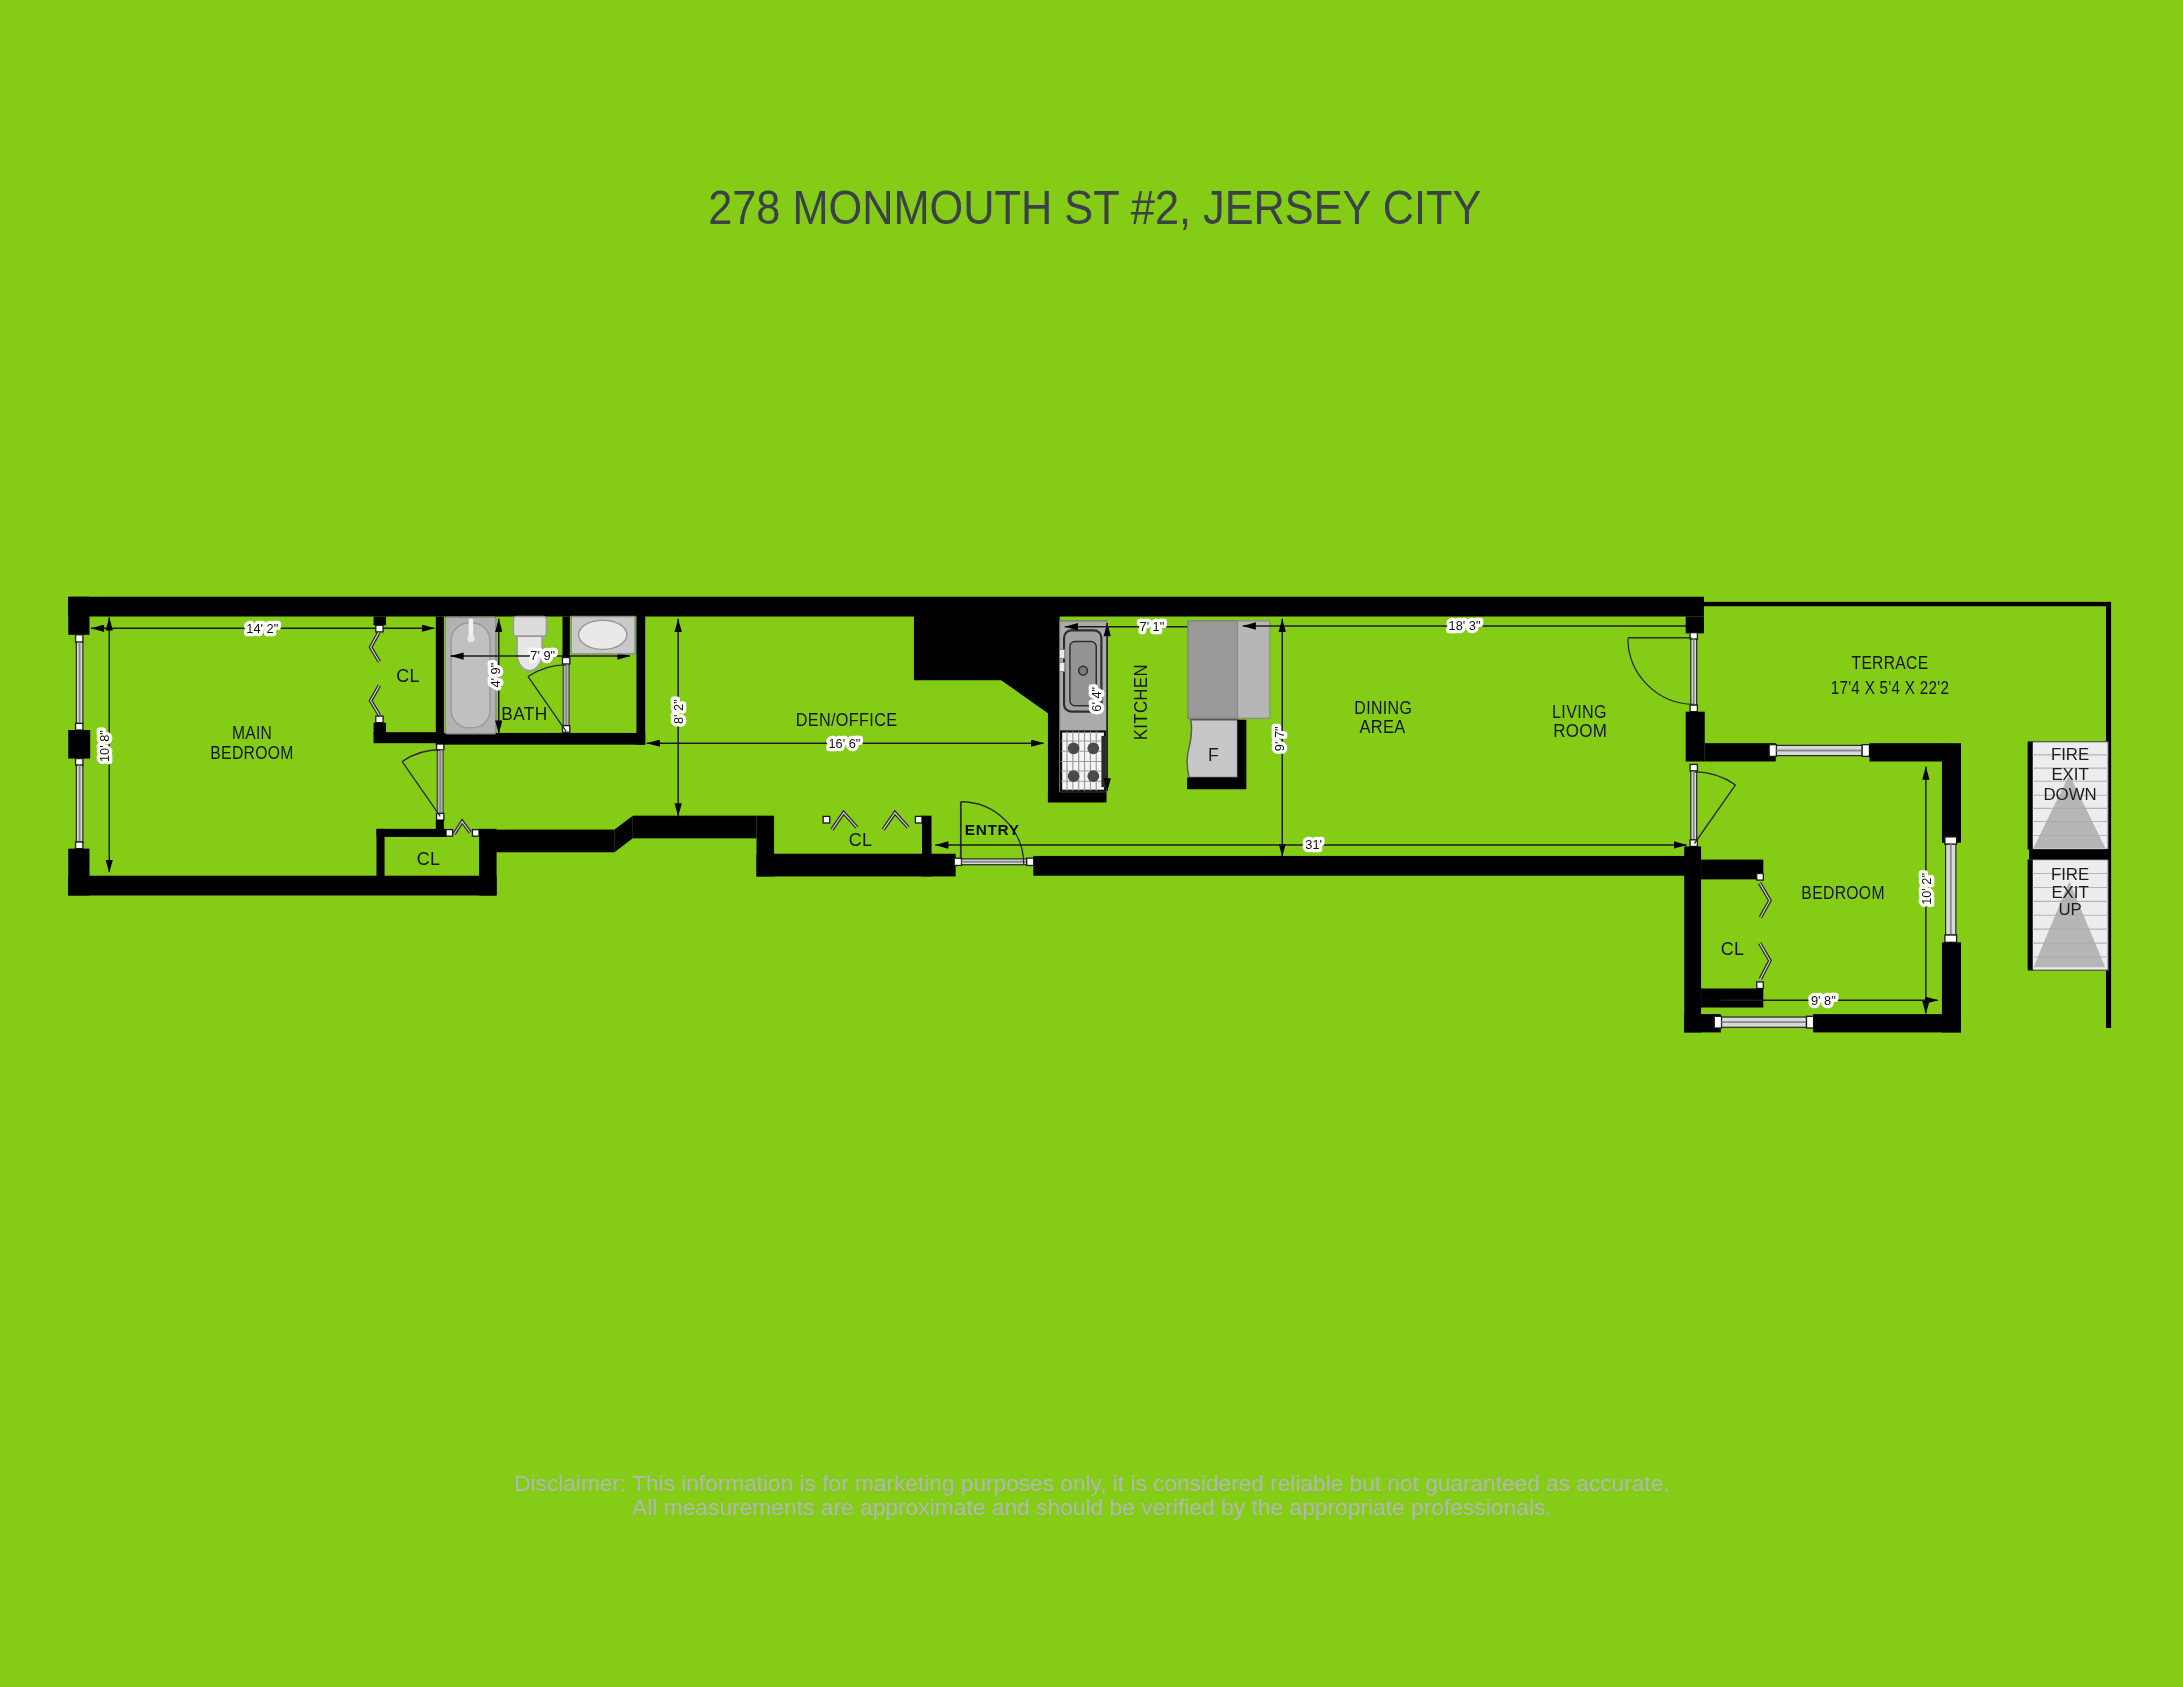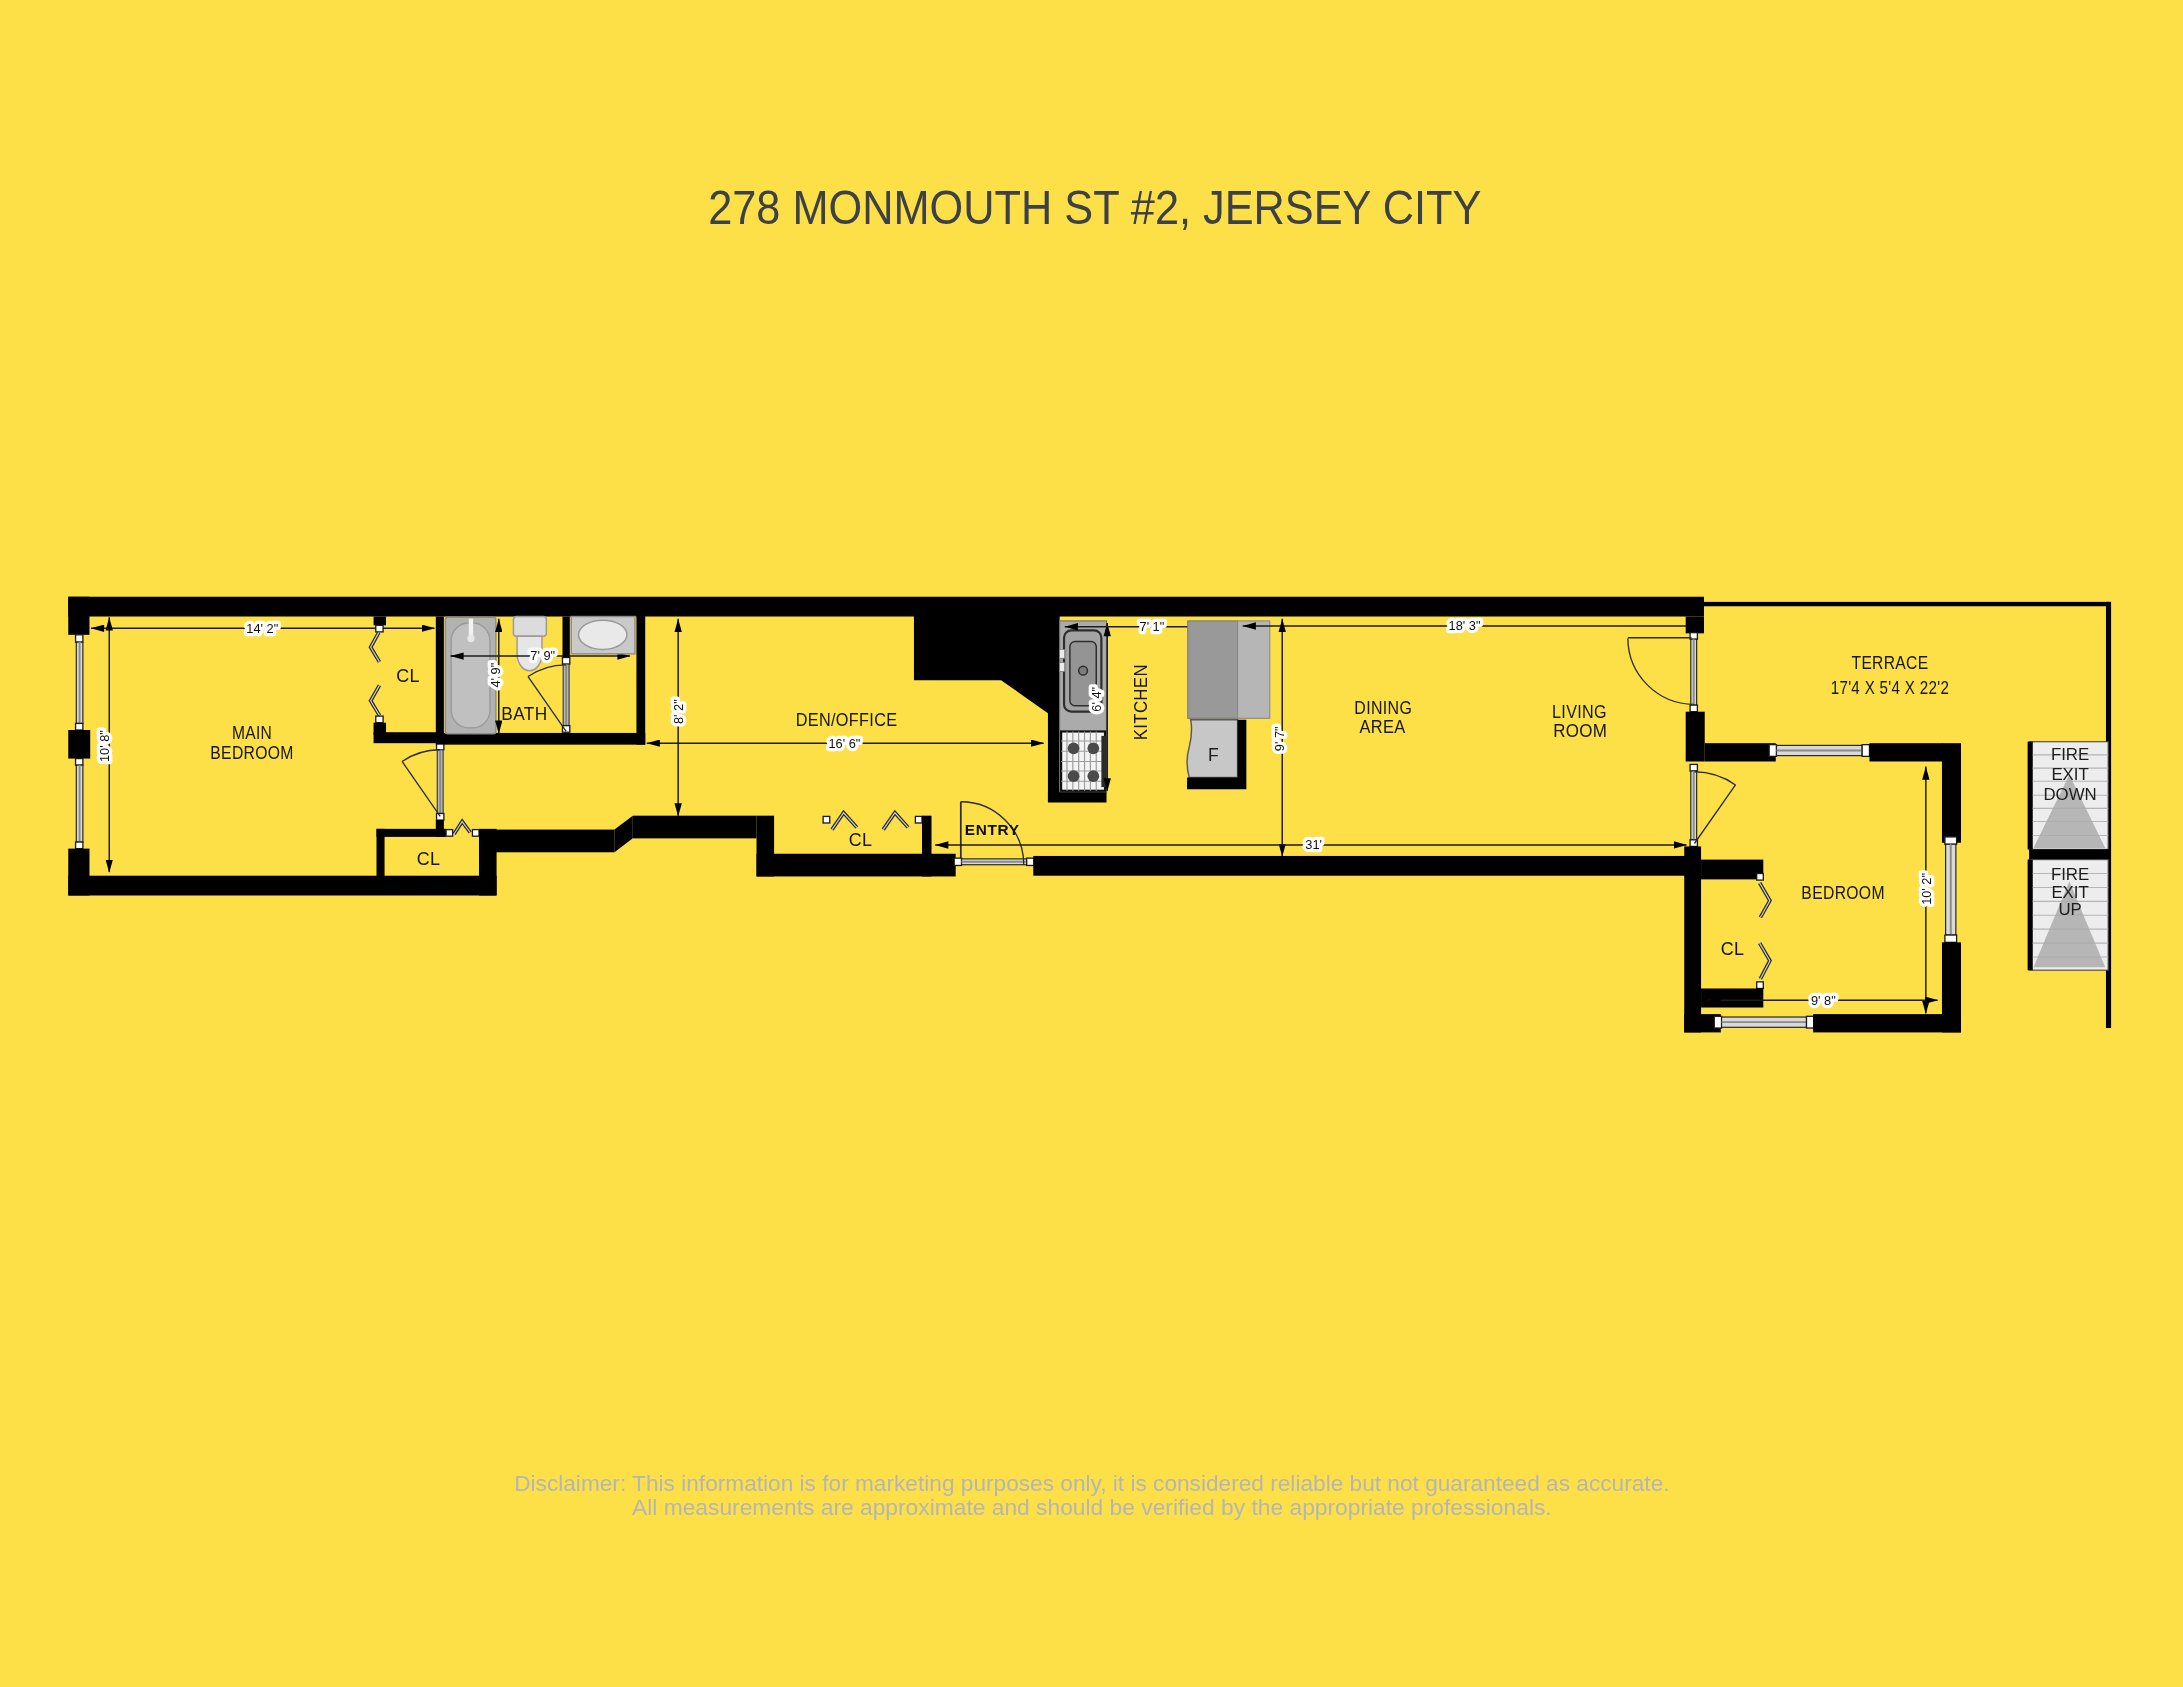--- a/index.html
+++ b/index.html
@@ -1,16 +1,16 @@
 <!DOCTYPE html>
 <html style="font-size:11.7px"><head>
 <meta charset="utf-8">
 <style>
   html,body{margin:0;padding:0;background:#fff;}
-  #page{position:relative;width:2183px;height:1687px;background:#fde047;overflow:hidden;
+  #page{position:relative;width:2183px;height:1687px;background:#84cc16;overflow:hidden;
         font-family:"Liberation Sans", sans-serif;}
   svg{position:absolute;left:0;top:0;}
   text{font-family:"Liberation Sans", sans-serif;-webkit-font-smoothing:antialiased;}
   .wall{fill:#000;}
   .dim{stroke:#1c1c1c;stroke-width:2;fill:none;}
   .dimt{font-size:17.5px;fill:#101010;text-anchor:middle;paint-order:stroke;stroke:#ffffff;stroke-width:9px;stroke-linejoin:round;}
   .room{font-size:24.5px;fill:#161616;text-anchor:middle;letter-spacing:0.5px;}
   .leaf{fill:#b9b9b9;stroke:#3c3c3c;stroke-width:1.6;}
   .sq{fill:#ffffff;stroke:#1a1a1a;stroke-width:1.8;}
   .arc{stroke:#2a2a2a;stroke-width:1.8;fill:none;}

